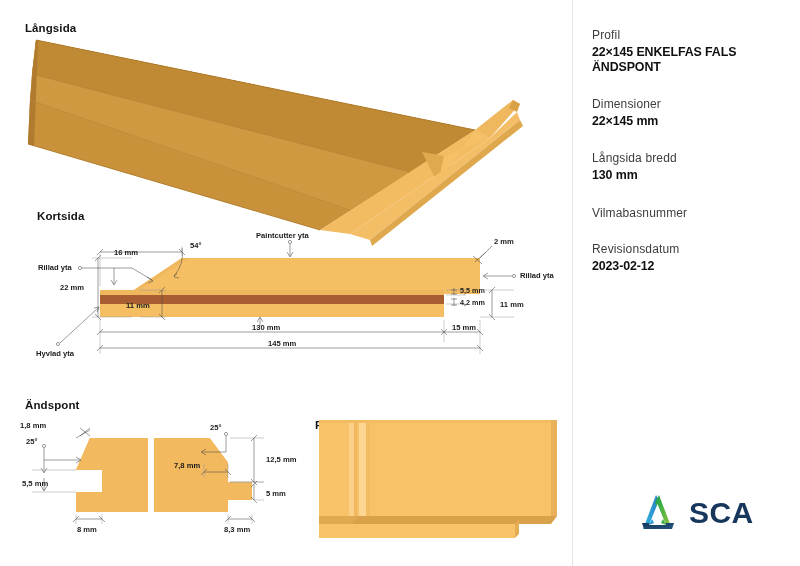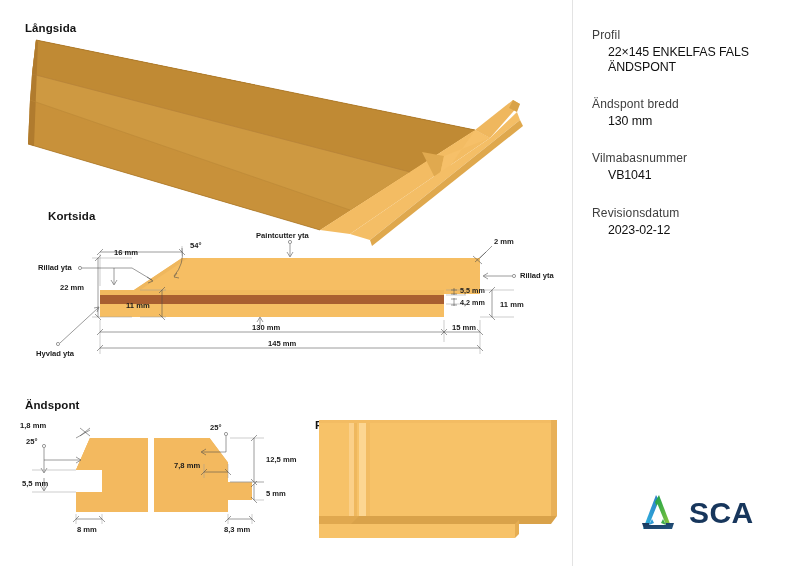--- a/index.html
+++ b/index.html
@@ -20,21 +20,21 @@
   .dimtxt-s{font-family:"Liberation Sans",sans-serif;font-size:7.2px;fill:#1b1b1b;font-weight:700;}
   .dimline{stroke:#4a4a4a;stroke-width:.55;fill:none;}
   .extline{stroke:#9a9a9a;stroke-width:.5;fill:none;}
   .leader{stroke:#4a4a4a;stroke-width:.55;fill:none;}
 
   
   #divider{position:absolute;left:572px;top:0;width:1px;height:566px;background:#e3e3e3;}
   #sidebar{position:absolute;left:592px;top:28px;width:190px;}
   .sb-block{margin-bottom:22px;}
   .sb-label{font-size:12px;color:#3d3d3d;letter-spacing:.15px;margin-bottom:3px;}
-  .sb-value{font-size:12.4px;font-weight:400;color:#101010;line-height:1.22;letter-spacing:-.1px;margin-left:16px;}
+  .sb-value{font-size:12.4px;font-weight:700;color:#101010;line-height:1.22;letter-spacing:-.1px;}
 
   
   #logo{position:absolute;left:636px;top:492px;display:flex;align-items:center;gap:9px;}
   #logo-word{font-size:30px;font-weight:700;color:#17365c;letter-spacing:.4px;line-height:1;}
 </style>
 </head>
 <body>
 
 <div id="page">
 
@@ -64,21 +64,21 @@
 
     <polygon points="16,6 12,40 8,110 10,66" fill="#B98332"></polygon>
     <polygon points="8,110 10,66 12,40 16,6 18,8 14,112" fill="#B07B2E"></polygon>
 
     <path d="M16,6 L455,96" stroke="#A8762A" stroke-width="0.8" fill="none"></path>
     <path d="M12,40 L390,138" stroke="#B4813A" stroke-width="0.7" fill="none"></path>
     <path d="M10,66 L330,176" stroke="#BA8838" stroke-width="0.6" fill="none"></path>
     <path d="M8,110 L300,196" stroke="#A8762A" stroke-width="0.7" fill="none"></path>
   </svg>
 
-  <div class="sec-title" style="left:36px;top:210px;padding-left:12px;">Kortsida</div>
+  <div class="sec-title" style="left:25px;top:210px;padding-left:12px;">Kortsida</div>
 
   <svg id="kortsida-view" style="position:absolute;left:14px;top:232px;" width="548" height="130" viewBox="0 0 548 130">
 
     <path d="M86,58 L120,58 L168,26 L466,26 L466,62 L430,62 L430,85 L86,85 Z" fill="#F6BE63"></path>
 
     <rect x="86" y="63" width="344" height="9" fill="#A85E30"></rect>
 
     <rect x="86" y="58" width="344" height="5" fill="#F0B85E"></rect>
 
     <path d="M120,58 L168,26 L174,26 L126,58 Z" fill="#EFB75E"></path>
@@ -257,29 +257,32 @@
 
   <div id="sidebar">
     <div class="sb-block">
       <div class="sb-label">Profil</div>
       <div class="sb-value">
         <span>22×145 ENKELFAS FALS</span><br>
         <span>ÄNDSPONT</span>
       </div>
     </div>
 
-
-    <div class="sb-block">
-      <div class="sb-label">Ändspont bredd</div>
+    <div class="sb-block">
+      <div class="sb-label">Dimensioner</div>
+      <div class="sb-value">22×145 mm</div>
+    </div>
+
+    <div class="sb-block">
+      <div class="sb-label">Långsida bredd</div>
       <div class="sb-value">130 mm</div>
     </div>
 
     <div class="sb-block">
       <div class="sb-label">Vilmabasnummer</div>
-      <div class="sb-value">VB1041</div>
     </div>
 
     <div class="sb-block">
       <div class="sb-label">Revisionsdatum</div>
       <div class="sb-value">2023-02-12</div>
     </div>
   </div>
 
   <div id="logo">
     <svg width="44" height="42" viewBox="0 0 44 42">

